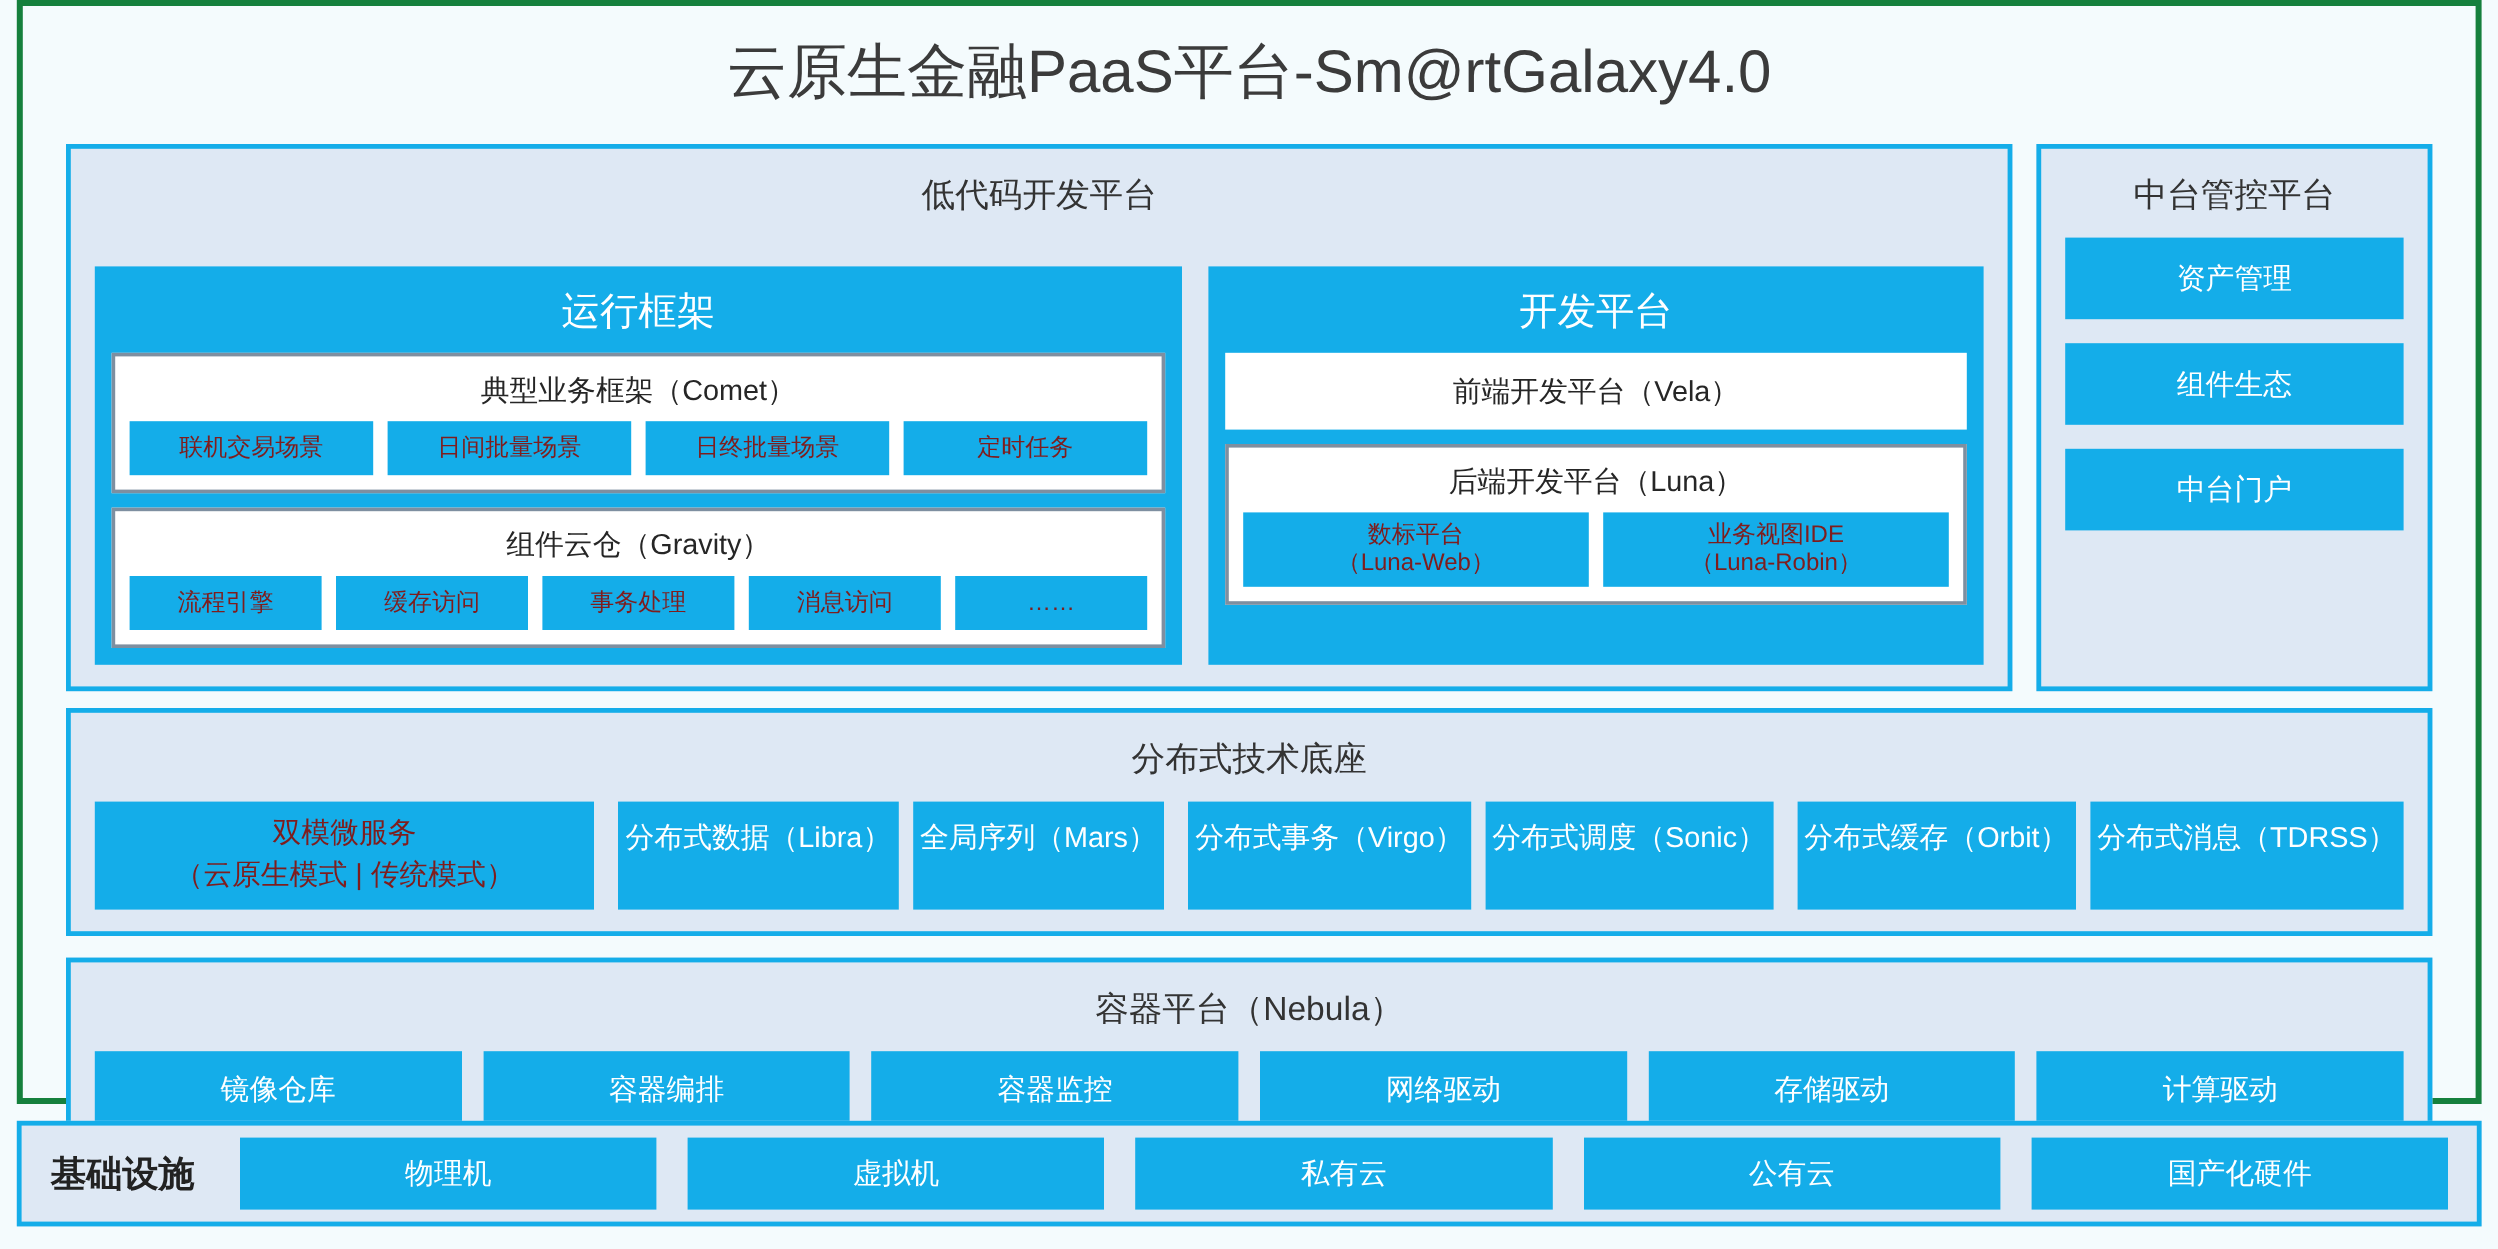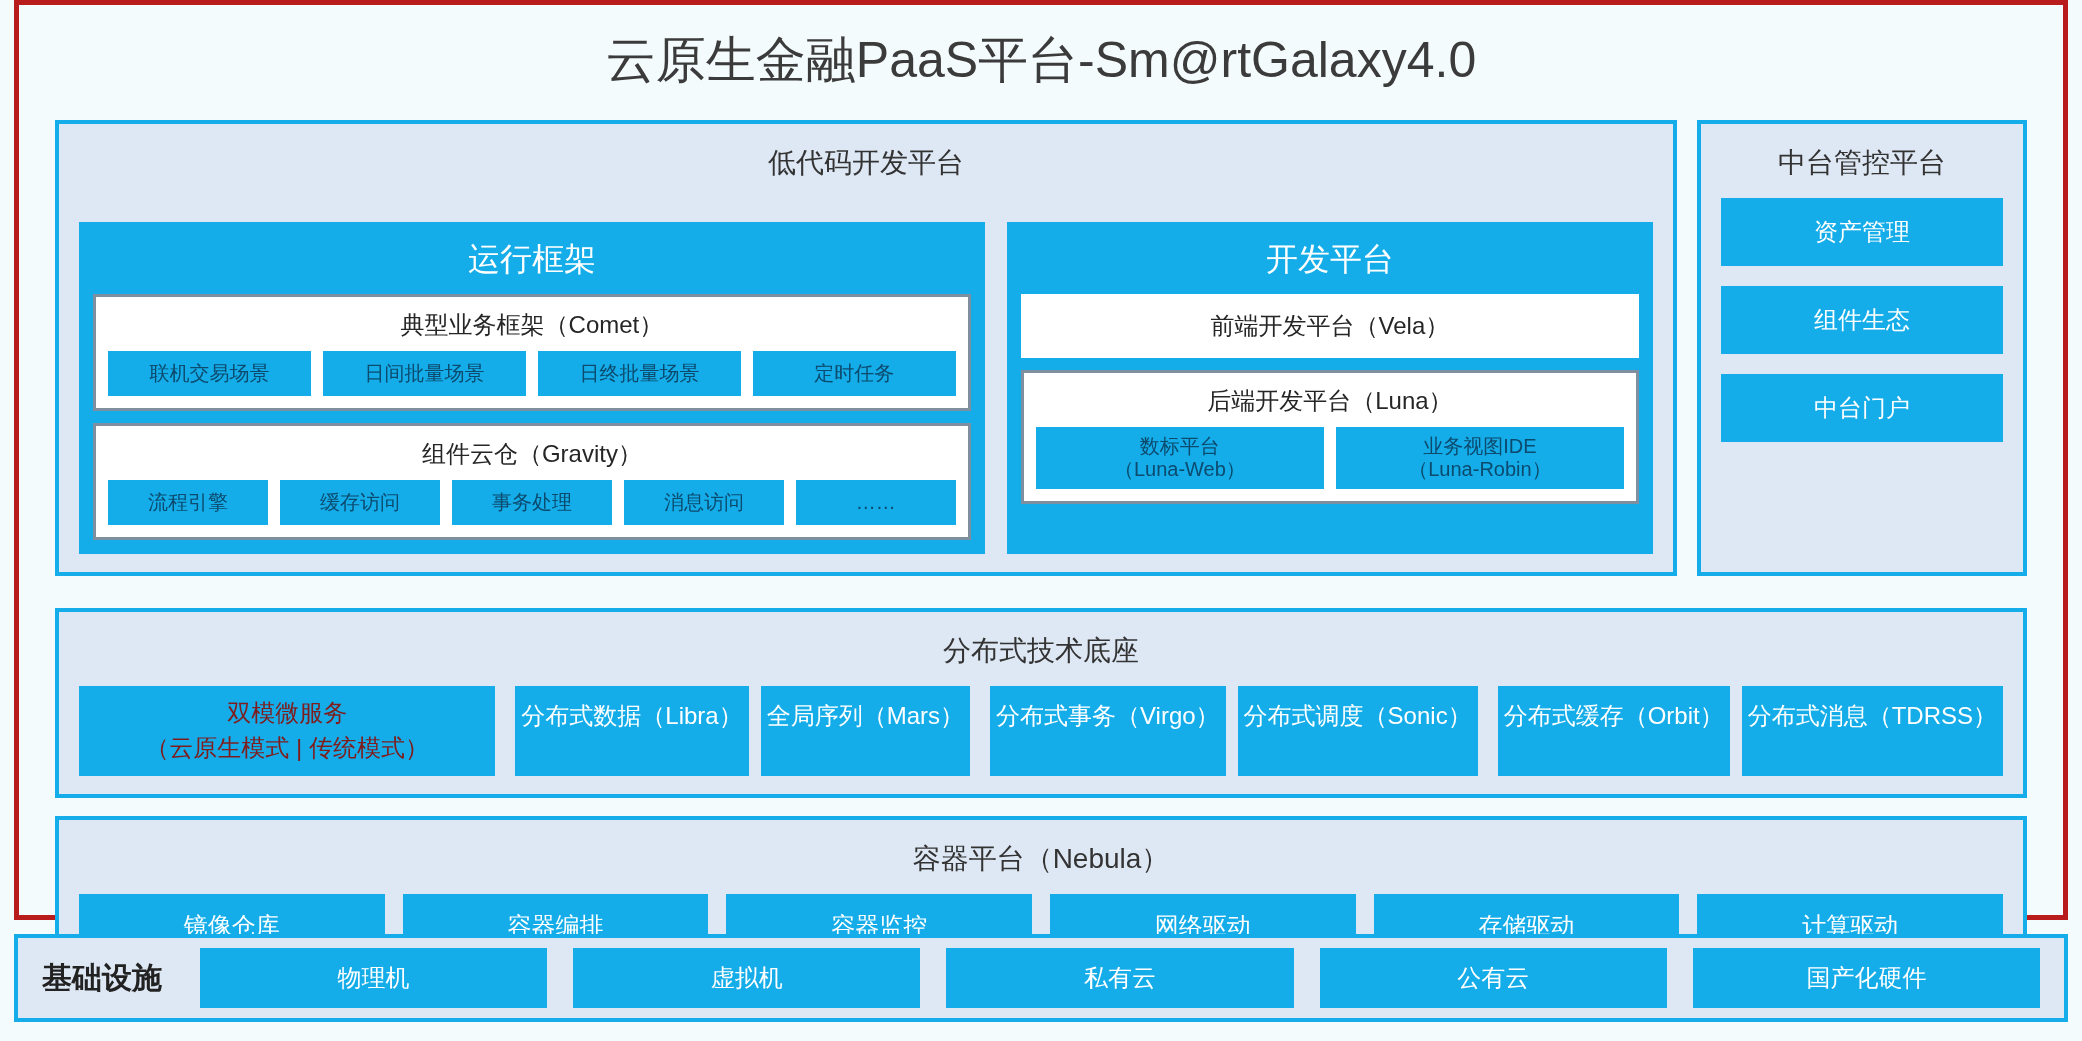--- a/index.html
+++ b/index.html
@@ -6,21 +6,21 @@
   html, body {
     width: 2082px; height: 1041px;
     background: #f4fbfd;
     font-family: "Liberation Sans", "DejaVu Sans", sans-serif;
     overflow: hidden;
   }
   .page { width: 2082px; height: 1041px; padding: 0 14px; display: flex; flex-direction: column; }
 
   
   .main-frame {
-    border: 5px solid #b91c1c;
+    border: 5px solid #15803d;
     background: #f4fbfd;
     flex: 0 0 auto;
     height: 920px;
     padding: 0 36px 22px 36px;
     display: flex; flex-direction: column;
   }
   .title {
     text-align: center;
     font-size: 50px;
     color: #3b3b3b;
@@ -74,21 +74,21 @@
   .white-box-title {
     text-align: center;
     font-size: 24px;
     color: #262626;
     padding: 4px 0 10px 0;
     white-space: nowrap;
   }
   .chips { display: flex; gap: 12px; }
   .chip {
     background: #14ADE9;
-    color: #0c4a6e;
+    color: #7f1d1d;
     font-size: 20px;
     text-align: center;
     padding: 11px 4px;
     flex: 1 1 0;
     white-space: nowrap;
     line-height: 1.15;
   }
   .chip.two-line { padding: 8px 4px; }
   .vela-box {
     background: #fff;
@@ -106,21 +106,21 @@
     text-align: center;
     padding: 18px 6px;
     margin-bottom: 20px;
     white-space: nowrap;
   }
   .control-item:last-child { margin-bottom: 0; }
   .control .panel { flex: 1 1 auto; display: flex; flex-direction: column; }
   .control-items { display:flex; flex-direction: column; }
 
   
-  .row2 { margin-top: 32px; }
+  .row2 { margin-top: 14px; }
   .dist-body { display: flex; gap: 20px; align-items: stretch; }
   .dist-wide {
     background: #14ADE9;
     color: #7f1d1d;
     flex: 1 1 0;
     display: flex; flex-direction: column;
     align-items: center; justify-content: center;
     font-size: 24px;
     line-height: 1.45;
     text-align: center;

